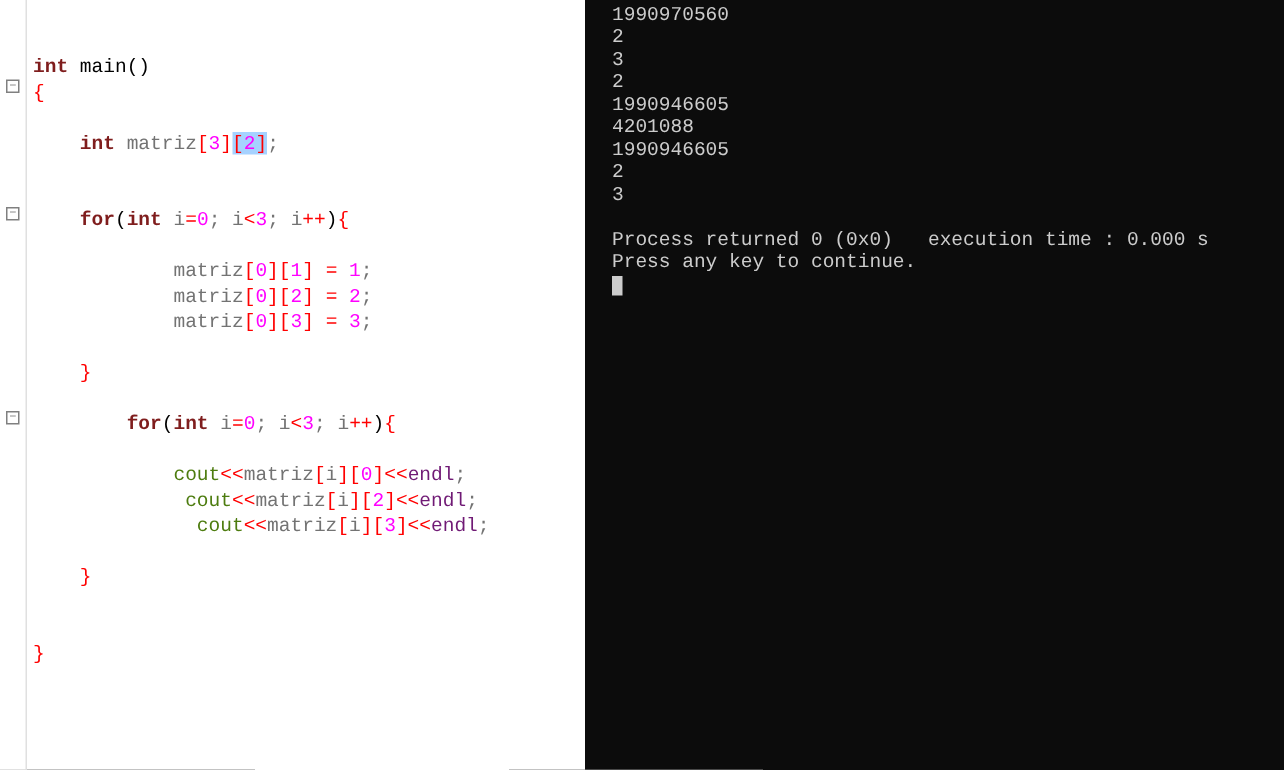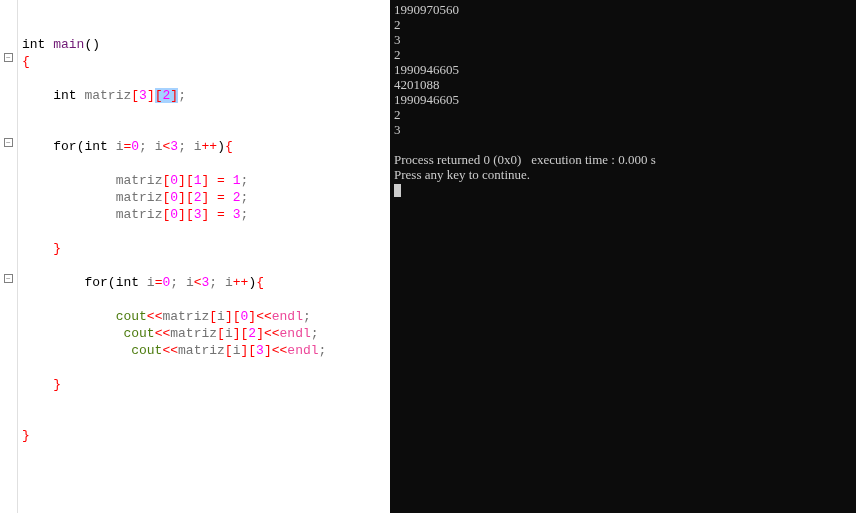--- a/index.html
+++ b/index.html
@@ -44,40 +44,40 @@
     .code-area {
       flex: 1;
       padding: 2px 4px;
       line-height: 17px;
       white-space: pre;
       overflow: hidden;
     }
     .code-line {
       height: 17px;
     }
-    .kw { color: #000000; }
-    .fn { color: #701a75; }
+    .kw { color: #7f1d1d; font-weight: bold; }
+    .fn { color: #000000; }
     .paren { color: #000000; }
     .brace { color: #ff0000; }
     .num { color: #ff00ff; }
     .bracket { color: #ff0000; }
     .op { color: #ff0000; }
     .ident { color: #737373; }
     .cout { color: #4d7c0f; }
-    .endl { color: #ec4899; }
+    .endl { color: #701a75; }
     .highlighted {
       background: #a6d2ff;
     }
     .console-pane {
       flex: 1;
       height: 100%;
       background: #0c0c0c;
       color: #cccccc;
-      padding: 2px 4px;
-      font-family: Liberation Serif, serif;
+      padding: 2px 18px;
+      font-family: Liberation Mono, monospace;
       font-size: 13px;
       line-height: 15px;
       white-space: pre;
       overflow: hidden;
       position: relative;
     }
     .console-line {
       height: 15px;
     }
     .cursor-block {

